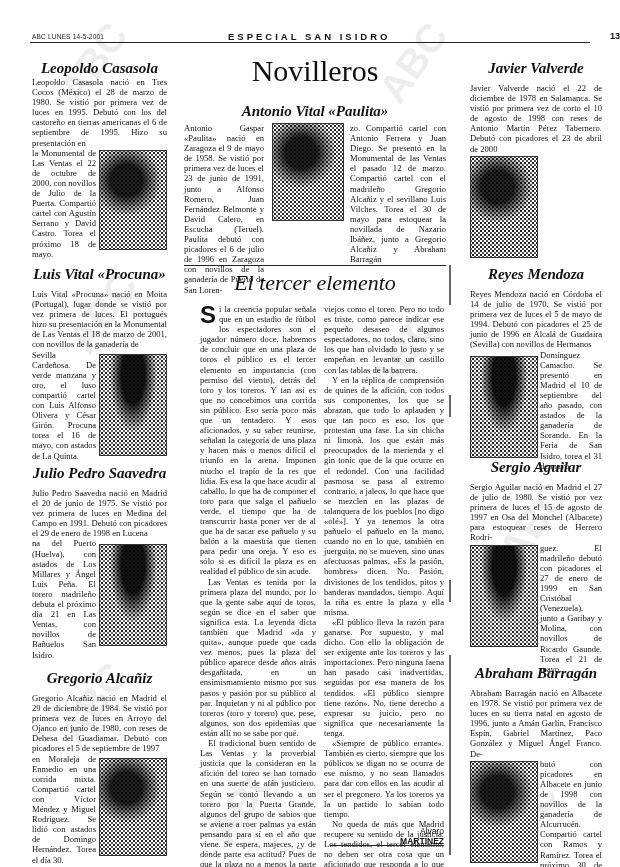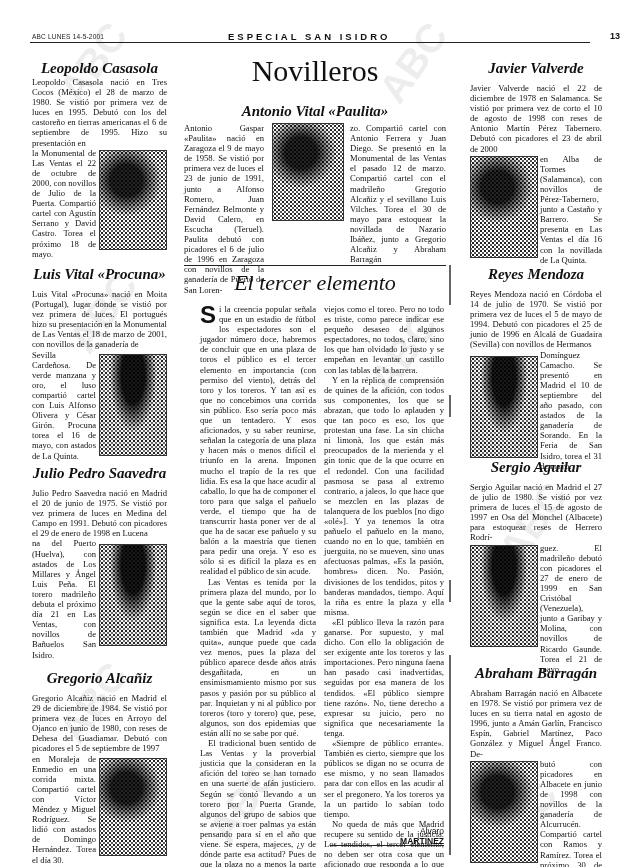--- a/index.html
+++ b/index.html
@@ -126,21 +126,20 @@
 <div class="abs vline" style="left:449px;top:265px;height:40px;"></div>
 <div class="abs vline" style="left:449px;top:395px;height:22px;"></div>
 <div class="abs vline" style="left:449px;top:580px;height:22px;"></div>
 <div class="abs vline" style="left:449px;top:655px;height:200px;"></div>
 
 <div class="abs" style="left:470px;top:60px;width:132px;">
   <div class="name">Javier Valverde</div>
   <p class="body" style="margin-top:6px;">Javier Valverde nació el 22 de diciembre de 1978 en Salamanca. Se vistió por primera vez de corto el 10 de agosto de 1998 con reses de Antonio Martín Pérez Tabernero. Debutó con picadores el 23 de abril de 2000</p>
   <div style="position:relative;">
     <div class="photo" style="position:absolute;left:0;top:2px;width:66px;height:100px;"></div>
-    <p class="body" style="margin-left:70px;">en Alba de Tormes (Salamanca), con novillos de Pérez-Tabernero, junto a Castaño y Barrero. Se presenta en Las Ventas el día 16 con la novillada de La Quinta.</p>
   </div>
 </div>
 
 <div class="abs" style="left:470px;top:266px;width:132px;">
   <div class="name">Reyes Mendoza</div>
   <p class="body" style="margin-top:6px;">Reyes Mendoza nació en Córdoba el 14 de julio de 1970. Se vistió por primera vez de luces el 5 de mayo de 1994. Debutó con picadores el 25 de junio de 1996 en Alcalá de Guadaira (Sevilla) con novillos de Hermanos</p>
   <div style="position:relative;">
     <div class="photo b" style="position:absolute;left:0;top:6px;width:66px;height:100px;"></div>
     <p class="body" style="margin-left:70px;">Domínguez Camacho. Se presentó en Madrid el 10 de septiembre del año pasado, con astados de la ganadería de Sorando. En la Feria de San Isidro, torea el 31 de mayo.</p>
   </div>

